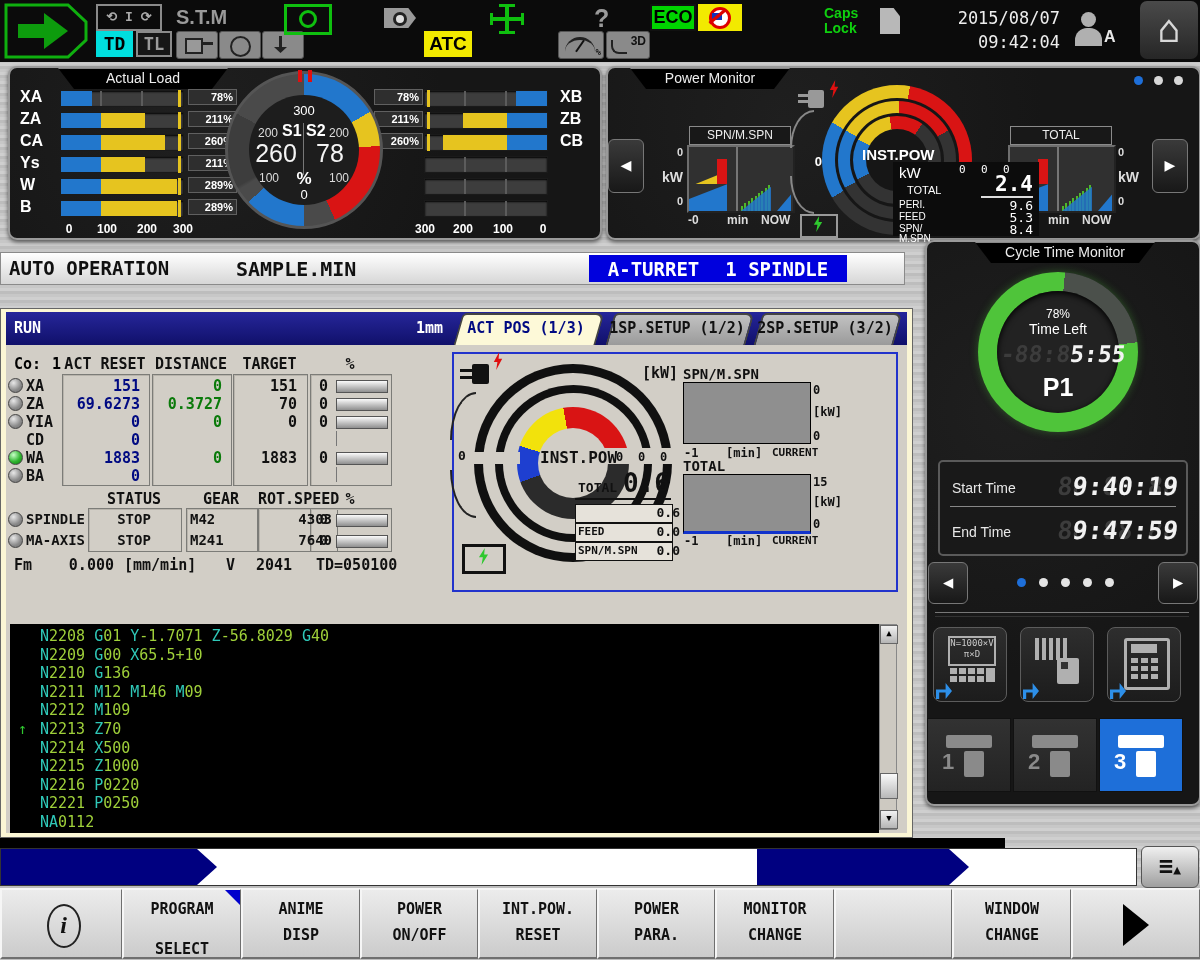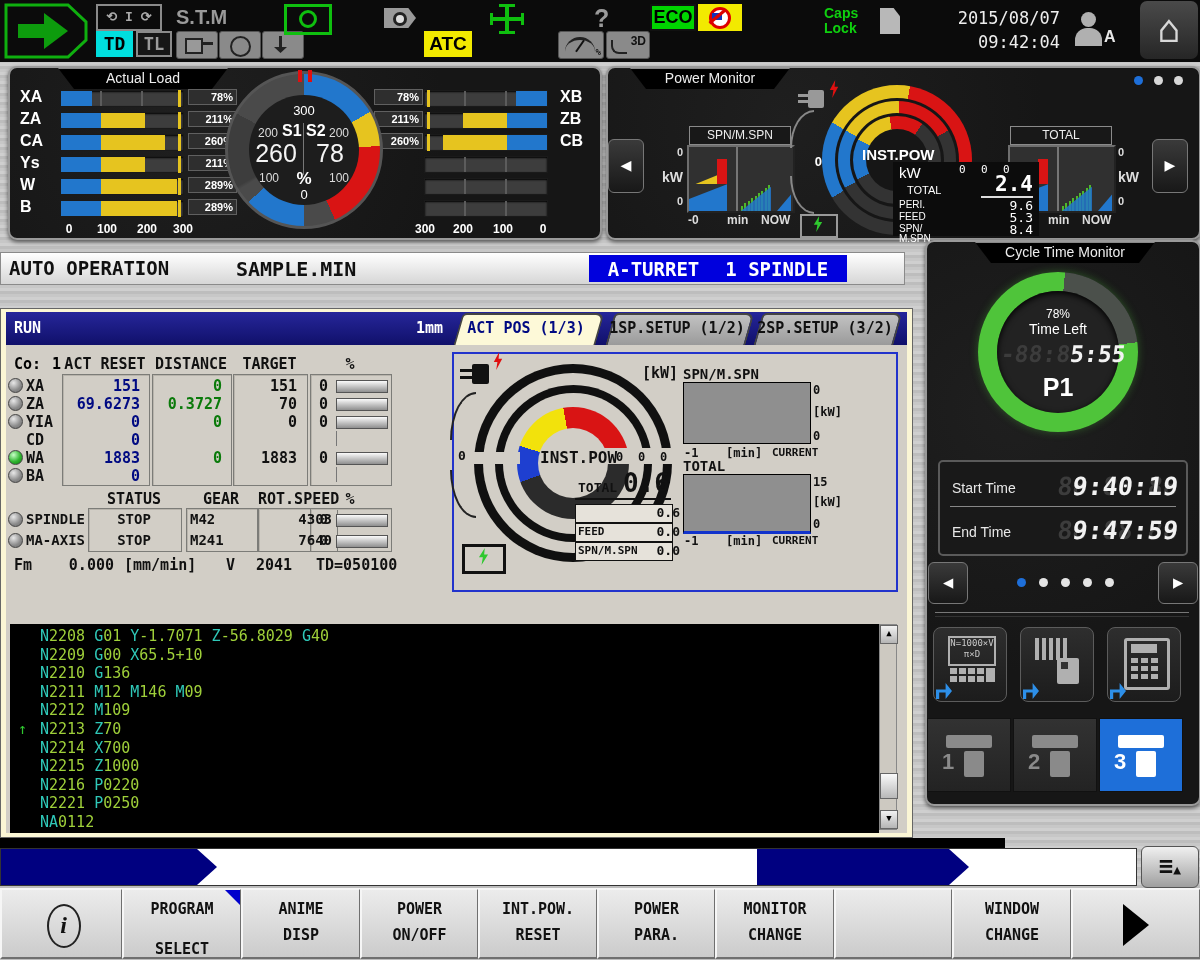--- a/index.html
+++ b/index.html
@@ -516,21 +516,21 @@
       <div style="position: absolute; left: 772px; top: 534px; font-size: 11px; font-weight: bold; color: rgb(17, 17, 17);">CURRENT</div>
     </div>
 
   <div id="code" class="abs" style="left: 10px; top: 624px; width: 869px; height: 206px; background: rgb(0, 0, 0); overflow: hidden; padding-top: 3px;">
       <div class="codeline"><span style="color: rgb(47, 200, 184);">N</span><span style="color: rgb(159, 208, 58);">2208 </span><span style="color: rgb(47, 200, 184);">G</span><span style="color: rgb(159, 208, 58);">01 </span><span style="color: rgb(47, 200, 184);">Y</span><span style="color: rgb(159, 208, 58);">-1.7071 </span><span style="color: rgb(47, 200, 184);">Z</span><span style="color: rgb(159, 208, 58);">-56.8029 </span><span style="color: rgb(47, 200, 184);">G</span><span style="color: rgb(159, 208, 58);">40</span></div>
       <div class="codeline"><span style="color: rgb(47, 200, 184);">N</span><span style="color: rgb(159, 208, 58);">2209 </span><span style="color: rgb(47, 200, 184);">G</span><span style="color: rgb(159, 208, 58);">00 </span><span style="color: rgb(47, 200, 184);">X</span><span style="color: rgb(159, 208, 58);">65.5+10</span></div>
       <div class="codeline"><span style="color: rgb(47, 200, 184);">N</span><span style="color: rgb(159, 208, 58);">2210 </span><span style="color: rgb(47, 200, 184);">G</span><span style="color: rgb(159, 208, 58);">136</span></div>
       <div class="codeline"><span style="color: rgb(47, 200, 184);">N</span><span style="color: rgb(159, 208, 58);">2211 </span><span style="color: rgb(47, 200, 184);">M</span><span style="color: rgb(159, 208, 58);">12 </span><span style="color: rgb(47, 200, 184);">M</span><span style="color: rgb(159, 208, 58);">146 </span><span style="color: rgb(47, 200, 184);">M</span><span style="color: rgb(159, 208, 58);">09</span></div>
       <div class="codeline"><span style="color: rgb(47, 200, 184);">N</span><span style="color: rgb(159, 208, 58);">2212 </span><span style="color: rgb(47, 200, 184);">M</span><span style="color: rgb(159, 208, 58);">109</span></div>
       <div class="codeline"><span style="position: absolute; left: 8px; color: rgb(47, 200, 47);">↑</span><span style="color: rgb(47, 200, 184);">N</span><span style="color: rgb(159, 208, 58);">2213 </span><span style="color: rgb(47, 200, 184);">Z</span><span style="color: rgb(159, 208, 58);">70</span></div>
-      <div class="codeline"><span style="color: rgb(47, 200, 184);">N</span><span style="color: rgb(159, 208, 58);">2214 </span><span style="color: rgb(47, 200, 184);">X</span><span style="color: rgb(159, 208, 58);">700</span></div>
+      <div class="codeline"><span style="color: rgb(47, 200, 184);">N</span><span style="color: rgb(159, 208, 58);">2214 </span><span style="color: rgb(47, 200, 184);">X</span><span style="color: rgb(159, 208, 58);">500</span></div>
       <div class="codeline"><span style="color: rgb(47, 200, 184);">N</span><span style="color: rgb(159, 208, 58);">2215 </span><span style="color: rgb(47, 200, 184);">Z</span><span style="color: rgb(159, 208, 58);">1000</span></div>
       <div class="codeline"><span style="color: rgb(47, 200, 184);">N</span><span style="color: rgb(159, 208, 58);">2216 </span><span style="color: rgb(47, 200, 184);">P</span><span style="color: rgb(159, 208, 58);">0220</span></div>
       <div class="codeline"><span style="color: rgb(47, 200, 184);">N</span><span style="color: rgb(159, 208, 58);">2221 </span><span style="color: rgb(47, 200, 184);">P</span><span style="color: rgb(159, 208, 58);">0250</span></div>
       <div class="codeline"><span style="color: rgb(47, 200, 184);">NA</span><span style="color: rgb(159, 208, 58);">0112</span></div>
     </div>
   <div class="abs" style="left:879px;top:624px;width:18px;height:206px;background:#cdc9c1;border:1px solid #888;box-sizing:border-box">
     <div class="abs" style="left:0;top:0;width:16px;height:17px;background:linear-gradient(180deg,#f2f2f2,#b5b5b5);border:1px solid #666;text-align:center;font-size:9px;line-height:15px">▲</div>
     <div class="abs" style="left:0;bottom:0;width:16px;height:17px;background:linear-gradient(180deg,#f2f2f2,#b5b5b5);border:1px solid #666;text-align:center;font-size:9px;line-height:15px">▼</div>
     <div class="abs" style="left:0;top:148px;width:16px;height:24px;background:linear-gradient(180deg,#fafafa,#b8b8b8);border:1px solid #666"></div>
   </div>

